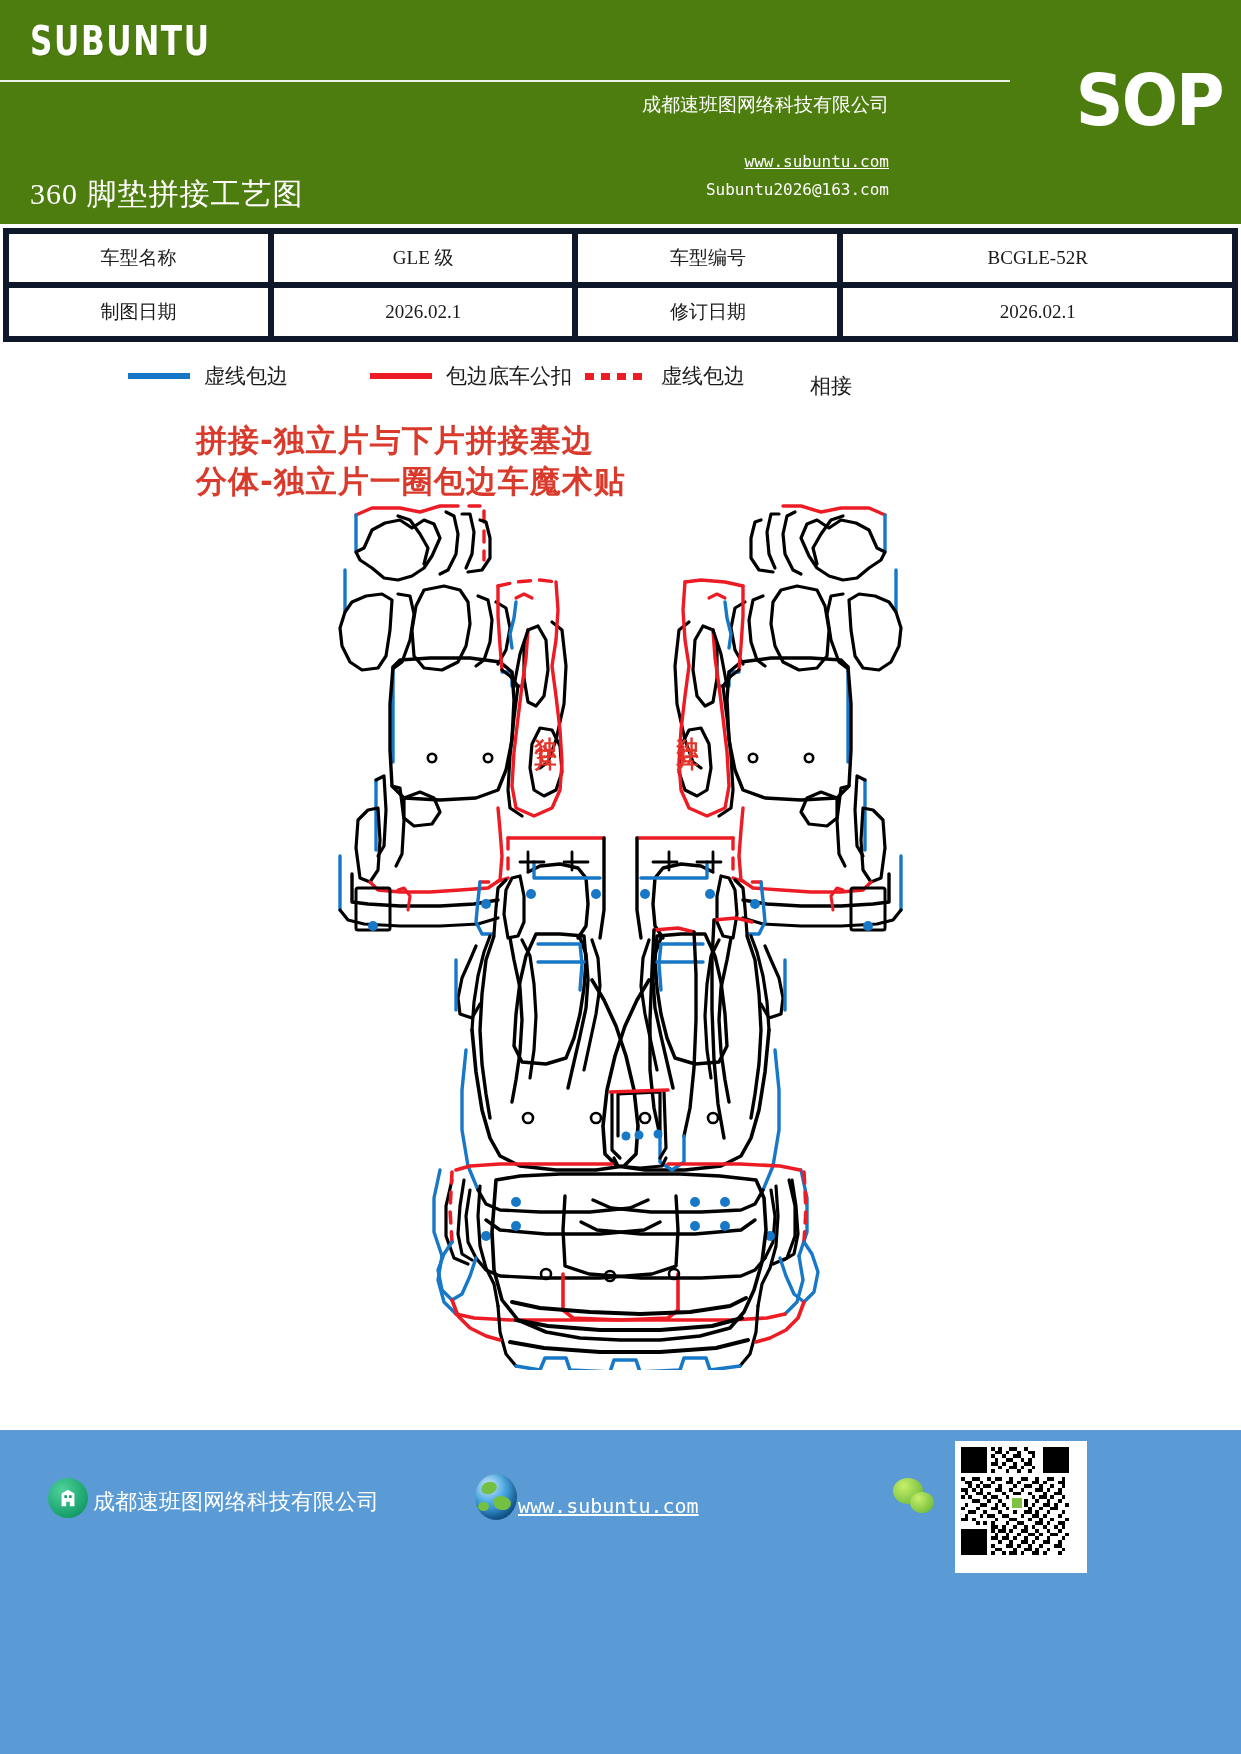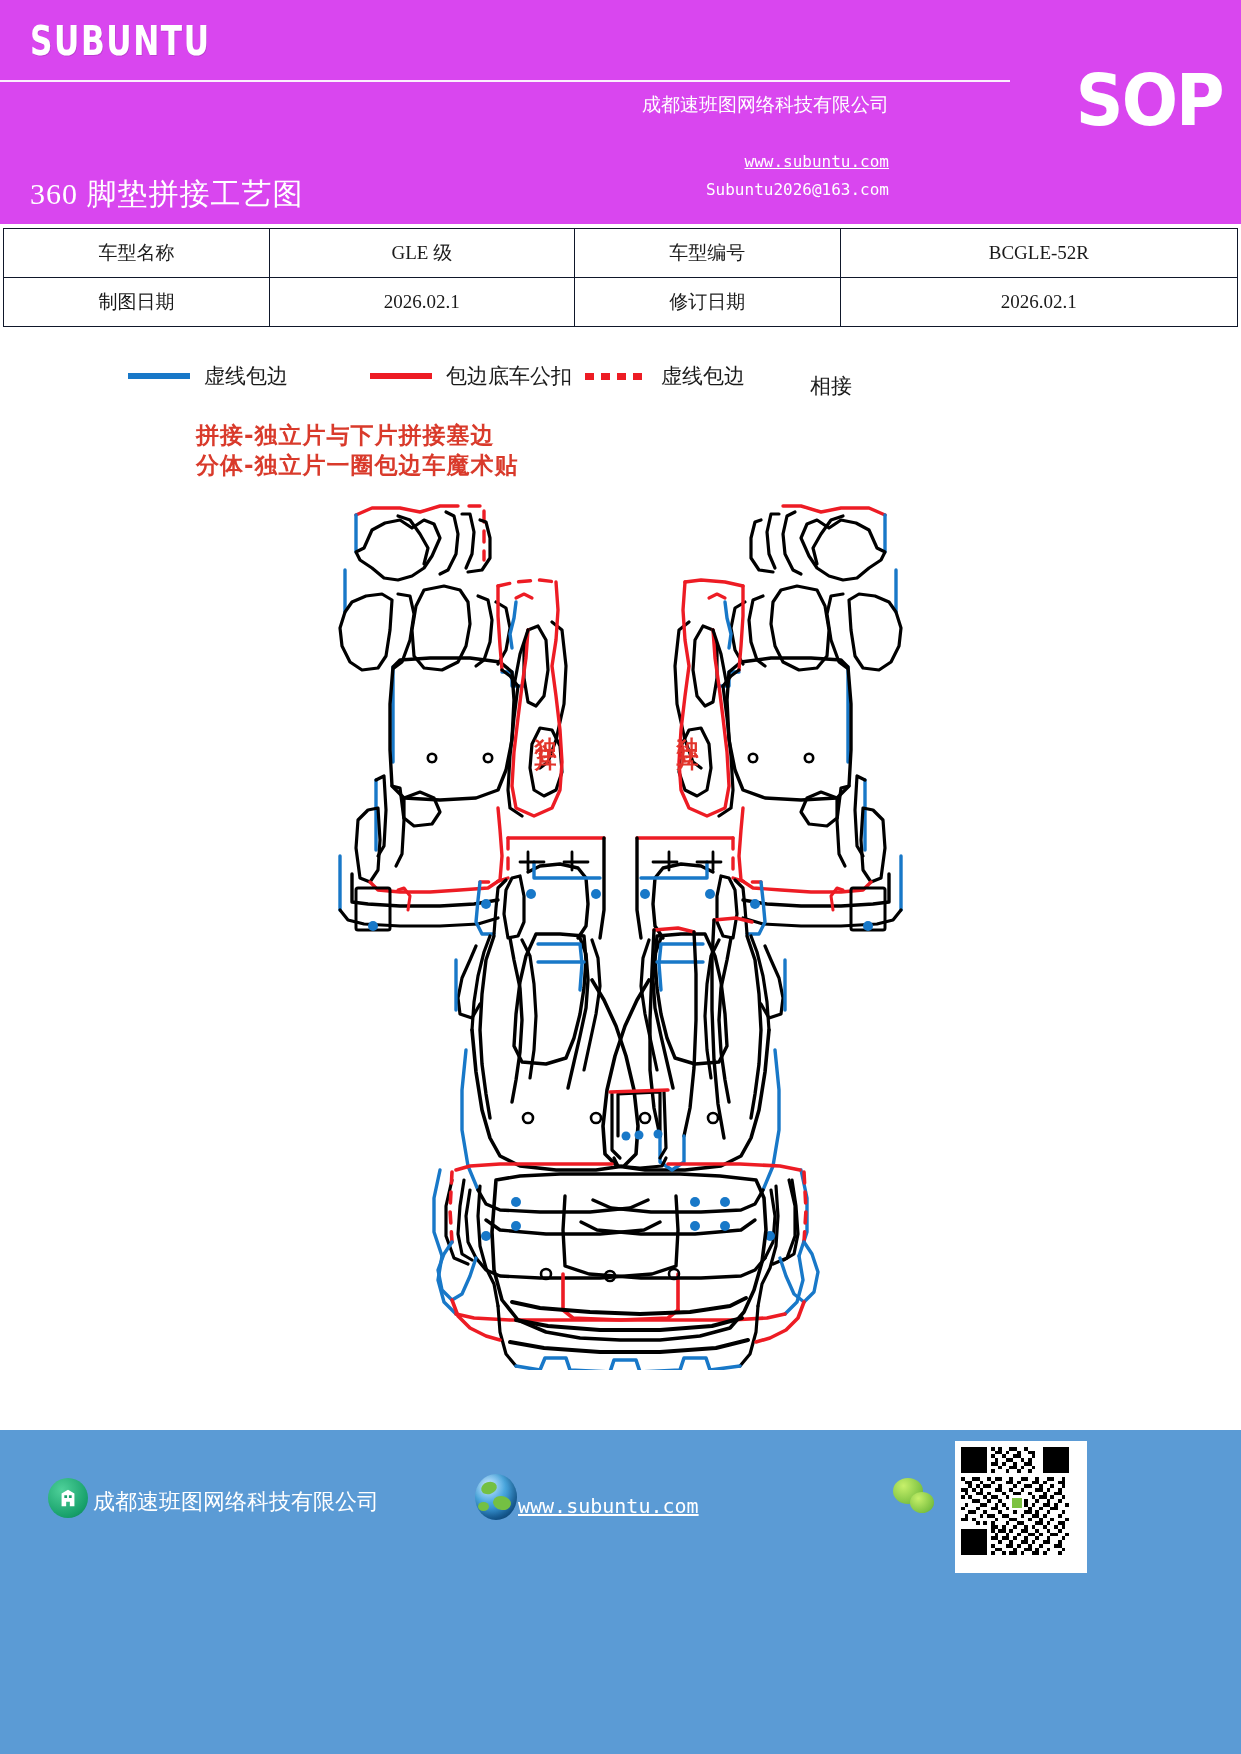--- a/index.html
+++ b/index.html
@@ -8,21 +8,21 @@
     width:1241px;height:1754px;
     background:#ffffff;
     font-family:"Liberation Serif","DejaVu Serif",serif;
     position:relative;overflow:hidden;
   }
   .page{position:relative;width:1241px;height:1754px;}
 
   
   .header{
     position:absolute;left:0;top:0;width:1241px;height:224px;
-    background:#d946ef;
+    background:#4d7c0f;
   }
   .brand{
     position:absolute;left:30px;top:18px;
     font-family:"DejaVu Sans","Liberation Sans",sans-serif;
     font-weight:bold;font-size:40px;letter-spacing:2px;color:#ffffff;
     transform:scaleX(0.78);transform-origin:left center;
     text-shadow:1px 1px 0 rgba(0,0,0,.12);
   }
   .hrule{
     position:absolute;left:0;top:80px;width:1010px;height:2px;
@@ -55,21 +55,21 @@
     font-size:16px;color:#ffffff;white-space:nowrap;
     font-family:"DejaVu Sans Mono","Liberation Mono",monospace;
   }
 
   
   .info-table{
     position:absolute;left:3px;top:228px;width:1235px;
     border-collapse:collapse;
   }
   .info-table td{
-    border:1px solid #0f172a;
+    border:6px solid #0f172a;
     height:46px;
     text-align:center;vertical-align:middle;
     font-size:19px;color:#1a1a1a;
     font-family:"Liberation Serif","DejaVu Serif",serif;
   }
   .info-table td.lbl{width:275px;}
   .info-table td.val{width:313px;}
   .info-table td.lbl2{width:275px;}
   .info-table td.val2{width:410px;}
 
@@ -87,21 +87,21 @@
   .swatch.black{background:#000000;height:7px;}
   .swatch.dashed{
     height:7px;background:transparent;
     background-image:repeating-linear-gradient(to right,#ED1C24 0 9px,transparent 9px 16px);
   }
   .legend-text{font-size:21px;color:#1a1a1a;white-space:nowrap;}
 
   
   .note{
     position:absolute;left:196px;top:420px;
-    color:#D93A2B;font-size:23px;line-height:1.32;
+    color:#D93A2B;font-size:31px;line-height:1.32;
     font-weight:bold;letter-spacing:1px;
     font-family:"DejaVu Sans","Liberation Sans",sans-serif;
   }
 
   
   .diagram{
     position:absolute;left:0;top:490px;width:1241px;height:880px;
   }
   .diagram svg{display:block;width:1241px;height:880px;}
   .lbl-independent{

